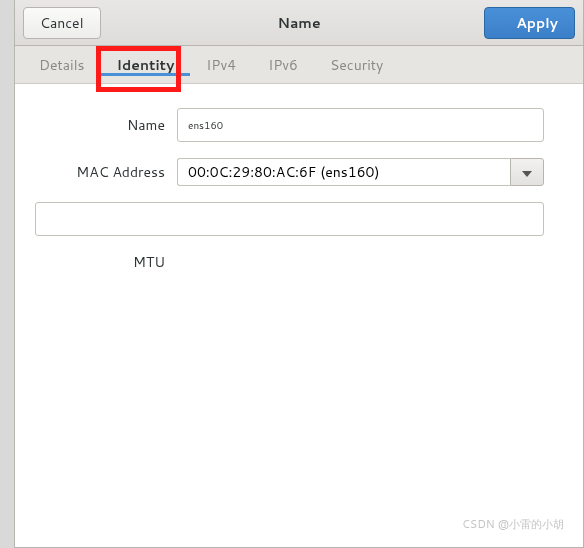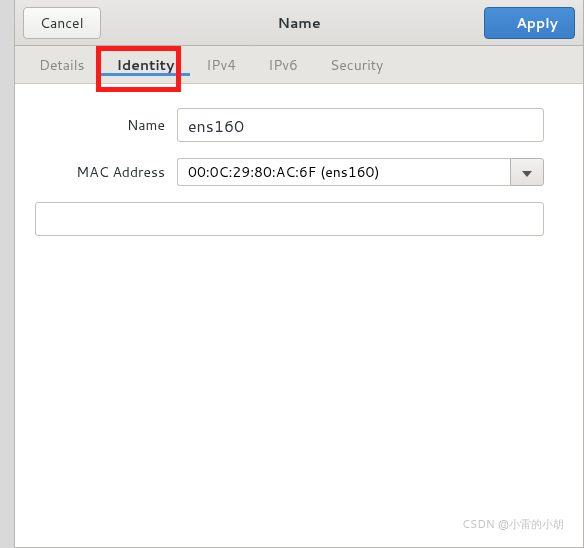--- a/index.html
+++ b/index.html
@@ -118,21 +118,21 @@
 .row-field {
   flex: 1;
   display: flex;
 }
 .text-input {
   flex: 1;
   height: 34px;
   border: 1px solid #c5c1bb;
   border-radius: 3px;
   padding: 0 10px;
-  font-size: 16px;
+  font-size: 10px;
   font-family: inherit;
   background: #fff;
   color: #2e3436;
 }
 .combo {
   flex: 1;
   display: flex;
   height: 28px;
 }
 .combo-input {
@@ -239,20 +239,21 @@
       </div>
     </div>
 
     <div class="row">
       <div class="row-field">
         <input class="text-input" value="" style="">
       </div>
     </div>
 
     <div class="row">
+      <div class="row-label">MTU</div>
     </div>
 
   </div>
 
 </div>
 
 <div class="highlight-box" style="left:96px; top:46px; width:85px; height:46px;"></div>
 
 <div class="watermark">CSDN @小雷的小胡</div>
 

